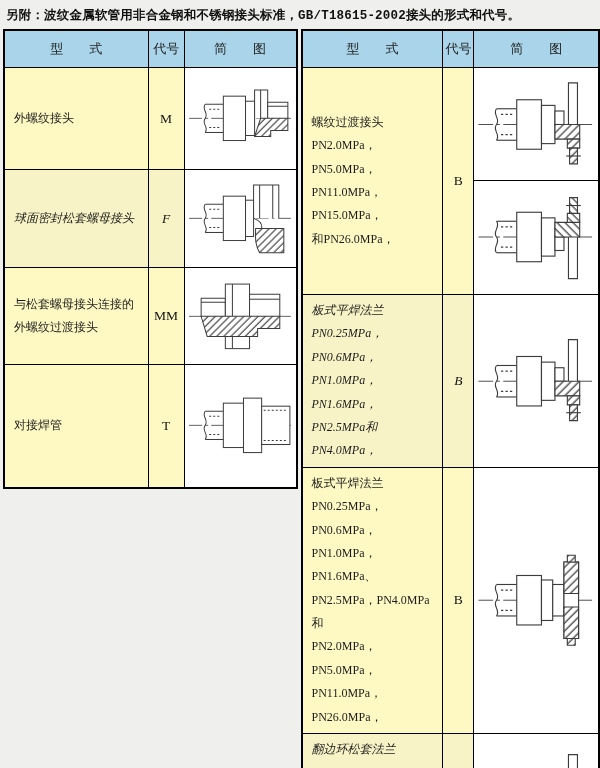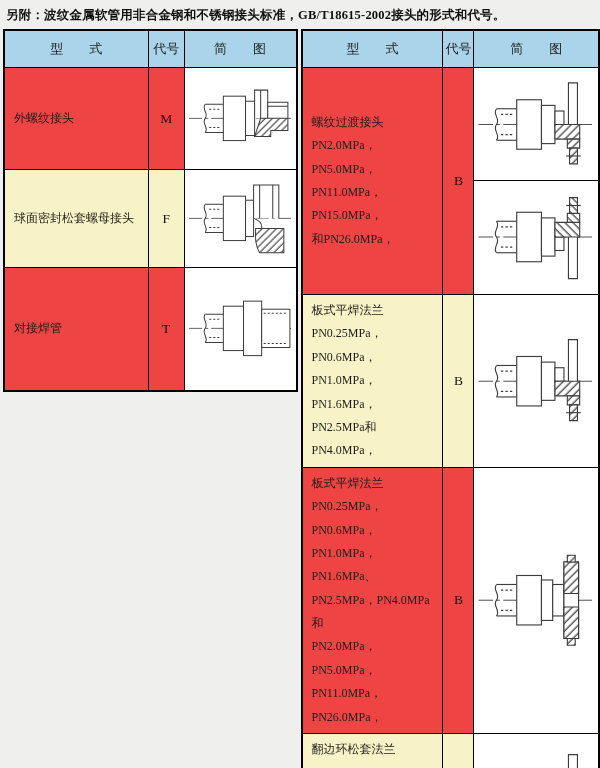--- a/index.html
+++ b/index.html
@@ -4,31 +4,31 @@
 <style>
   html,body{margin:0;padding:0;}
   body{
     width:600px;height:768px;
     background:#efefed;
     font-family:"Liberation Serif", serif;
     color:#1a1a1a;
     overflow:hidden;
   }
   .intro{
-    font-family:Liberation Serif, serif;
+    font-family:Liberation Mono, monospace;
     font-weight:bold;
     font-size:12.5px;
     color:#101010;
     padding:7px 4px 5px 6px;
     letter-spacing:0.2px;
     white-space:nowrap;
   }
   .tables{display:flex;align-items:flex-start;margin-left:3px;}
   table{border-collapse:collapse;table-layout:fixed;}
-  .fittings-table{border:2.5px solid #000;background:#ef4444;}
+  .fittings-table{border:2.5px solid #000;background:#fef9c3;}
   .fittings-table + .fittings-table{margin-left:3px;}
   th,td{border:1.5px solid #000;padding:0;overflow:hidden;}
   th{
     background:#a9d4ea;
     font-weight:normal;
     font-size:13px;
     color:#222;
     height:36px;
     text-align:center;
   }
@@ -39,21 +39,21 @@
     vertical-align:middle;
     white-space:pre-line;
     color:#1c1c1c;
   }
   td.code{
     text-align:center;
     vertical-align:middle;
     font-size:13.5px;
     color:#111;
   }
-  tr.hl td.type, tr.hl td.code{background:#f8f3c6;}
+  tr.hl td.type, tr.hl td.code{background:#f8f3c6;font-style:italic;}
   td.diag{background:#fff;vertical-align:middle;padding:0;}
   td.diag svg{display:block;width:100%;height:100%;}
   .dhalf{width:100%;}
   .dhalf.divider{border-top:1.5px solid #000;}
   .defs-svg{position:absolute;width:0;height:0;}
 </style>
 </head>
 <body>
 
 <svg class="defs-svg" aria-hidden="true">
@@ -199,20 +199,30 @@
         </tr>
         <tr class="hl" style="height:98px">
           <td class="type">球面密封松套螺母接头</td>
           <td class="code">F</td>
           <td class="diag">
             <svg viewBox="0 0 110 84" preserveAspectRatio="xMidYMid meet">
                 <use href="#sym-f"></use>
               </svg>
           </td>
         </tr>
+        <tr style="height:97px">
+          <td class="type">与松套螺母接头连接的
+外螺纹过渡接头</td>
+          <td class="code">MM</td>
+          <td class="diag">
+            <svg viewBox="0 0 110 84" preserveAspectRatio="xMidYMid meet">
+                <use href="#sym-mm"></use>
+              </svg>
+          </td>
+        </tr>
         <tr style="height:123px">
           <td class="type">对接焊管</td>
           <td class="code">T</td>
           <td class="diag">
             <svg viewBox="0 0 110 84" preserveAspectRatio="xMidYMid meet">
                 <use href="#sym-t"></use>
               </svg>
           </td>
         </tr>
       </tbody>

